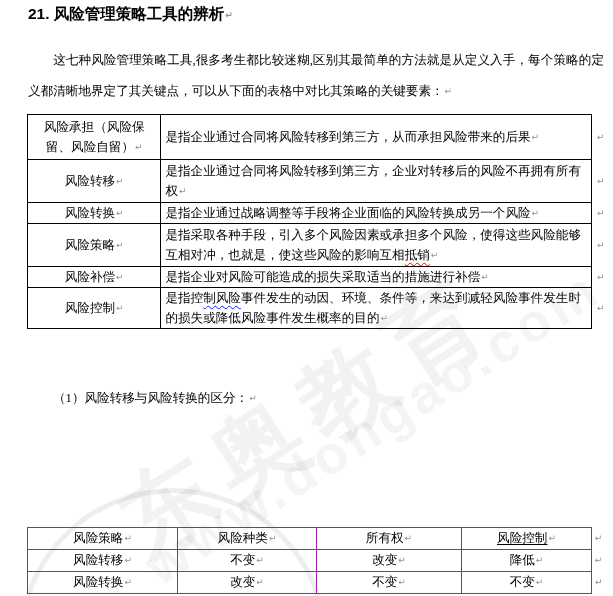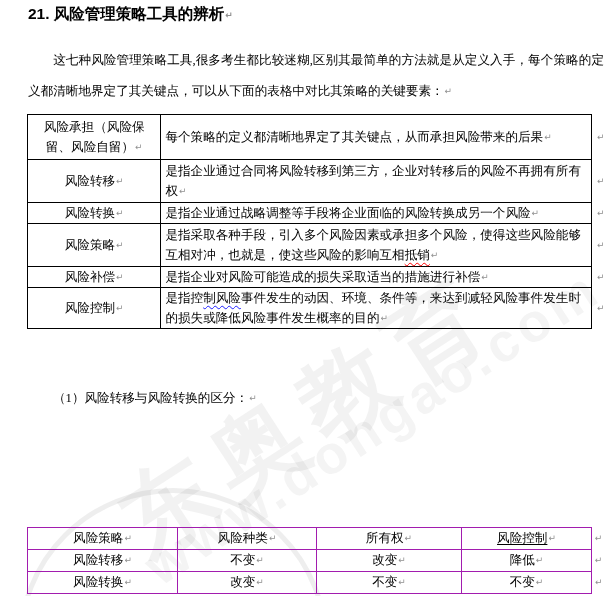--- a/index.html
+++ b/index.html
@@ -59,21 +59,21 @@
   <div class="wm wm-url">www.dongao.com</div>
 
   <div class="title"><span>21. 风险管理策略工具的辨析</span><span class="pm">↵</span></div>
 
   <div class="para" id="para1"><span>这七种风险管理策略工具,很多考生都比较迷糊,区别其最简单的方法就是从定义入手，每个策略的定义都清晰地界定了其关键点，可以从下面的表格中对比其策略的关键要素：</span><span class="pm">↵</span></div>
 
   <table id="table1">
     <tbody>
       <tr style="height:45px">
         <td class="lbl"><span>风险承担（风险保留、风险自留）</span><span class="pm">↵</span></td>
-        <td class="def"><span>每个策略的定义都清晰地界定了其关键点，从而承担风险带来的后果</span><span class="pm">↵</span></td>
+        <td class="def"><span>是指企业通过合同将风险转移到第三方，从而承担风险带来的后果</span><span class="pm">↵</span></td>
         <td class="endc"><span class="pm">↵</span></td>
       </tr>
       <tr style="height:43px">
         <td class="lbl"><span>风险转移</span><span class="pm">↵</span></td>
         <td class="def"><span>是指企业通过合同将风险转移到第三方，企业对转移后的风险不再拥有所有权</span><span class="pm">↵</span></td>
         <td class="endc"><span class="pm">↵</span></td>
       </tr>
       <tr style="height:21px">
         <td class="lbl"><span>风险转换</span><span class="pm">↵</span></td>
         <td class="def"><span>是指企业通过战略调整等手段将企业面临的风险转换成另一个风险</span><span class="pm">↵</span></td>

